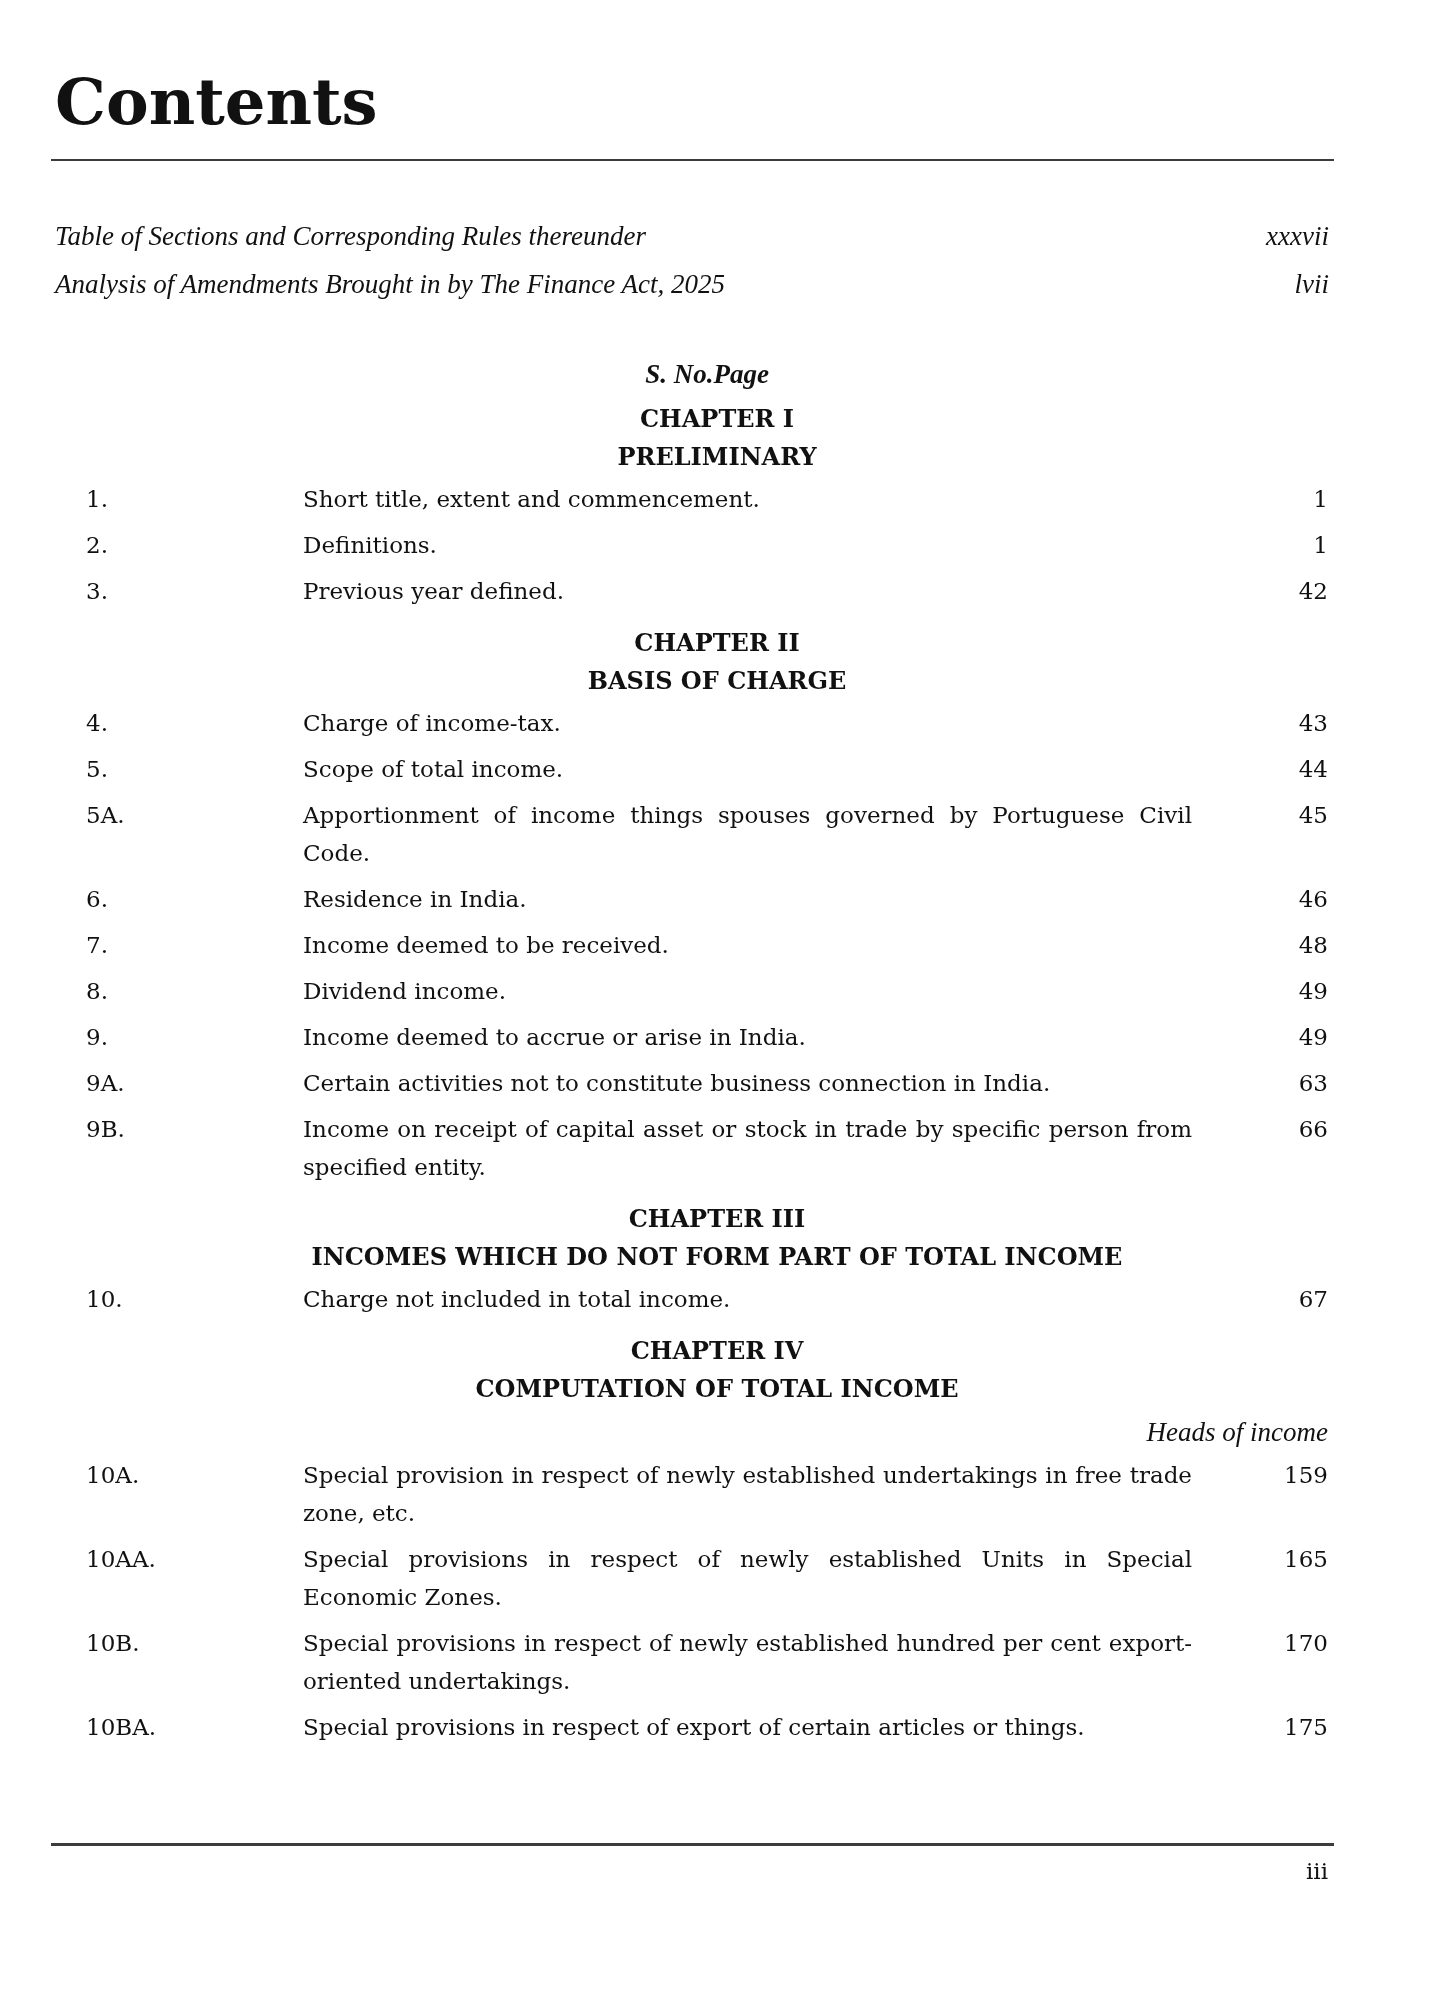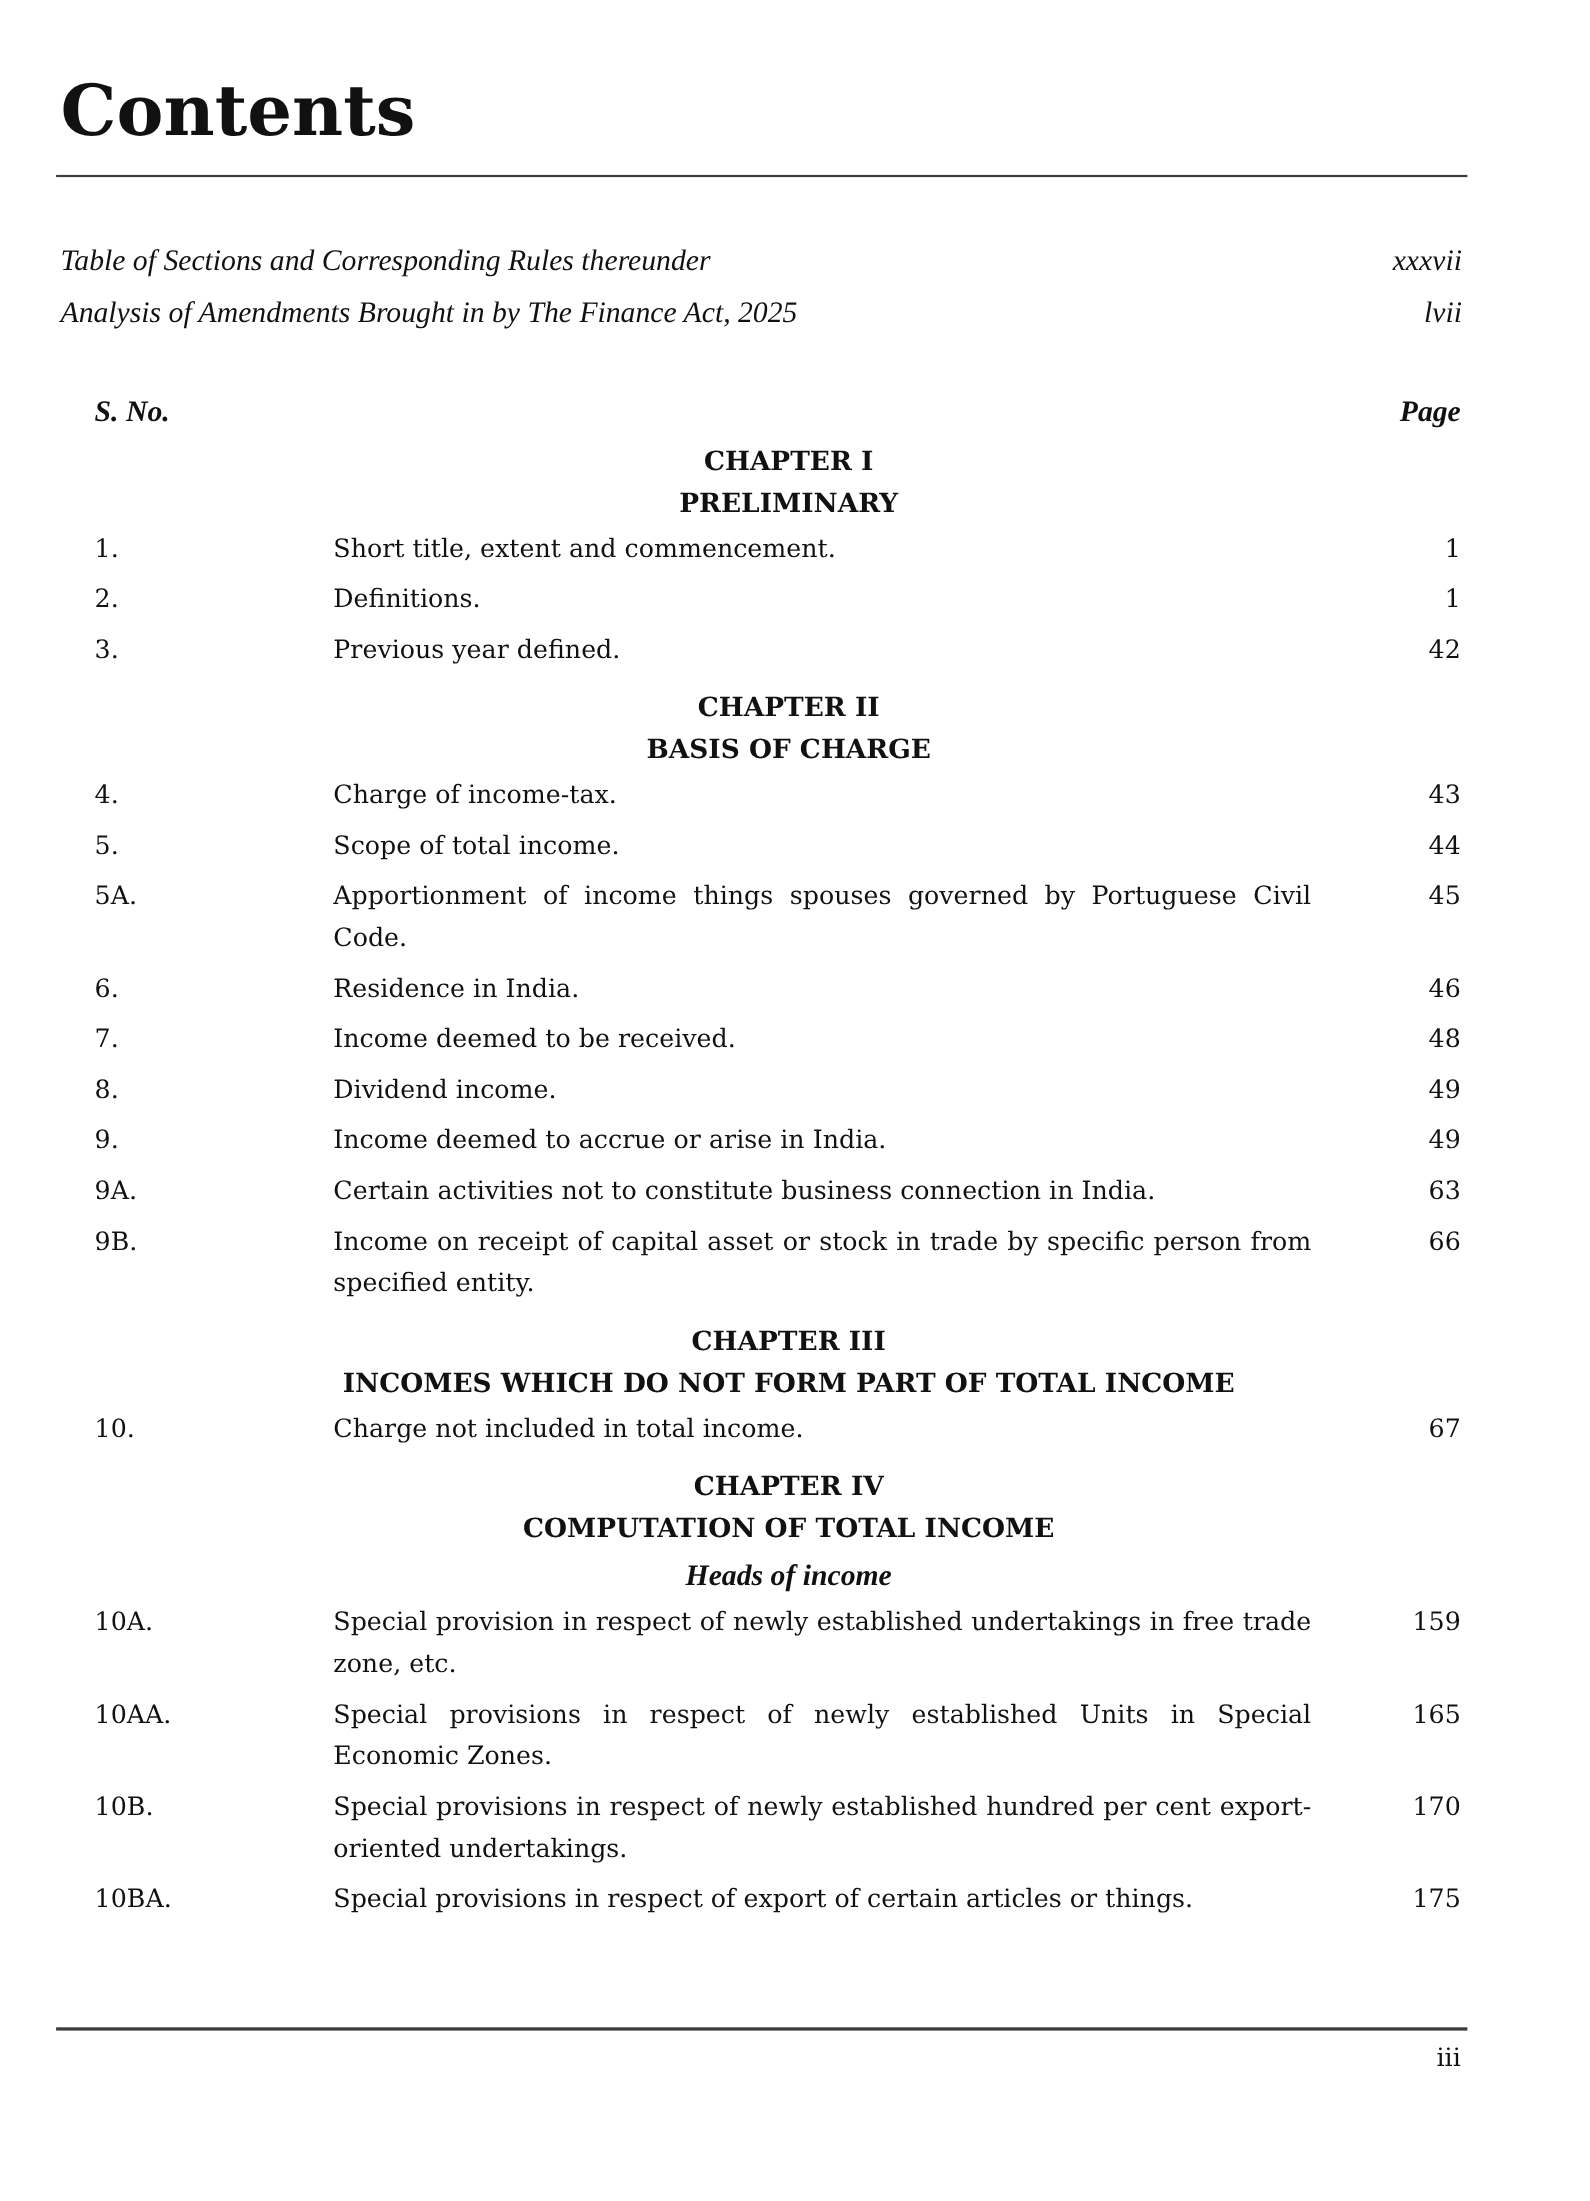--- a/index.html
+++ b/index.html
@@ -51,21 +51,21 @@
       height: 48px;
       line-height: 48px;
     }
 
     .col-head {
       position: absolute;
       top: 356px;
       left: 86px;
       width: 1242px;
       display: flex;
-      justify-content: space-between;
+      justify-content: center;
       font-family: "Liberation Serif", serif;
       font-style: italic;
       font-weight: bold;
       font-size: 27px;
       line-height: 36px;
     }
 
     .toc {
       position: absolute;
       left: 86px;
@@ -75,28 +75,27 @@
     .chapter {
       text-align: center;
       font-family: "DejaVu Serif", serif;
       font-weight: bold;
       font-size: 24px;
       line-height: 38px;
       padding-left: 20px;
     }
     .chapter-head { margin-top: 0; }
     .subhead {
-      text-align: center;
+      text-align: right;
       font-family: "Liberation Serif", serif;
       font-style: italic;
       font-size: 27px;
       line-height: 40px;
       padding-left: 20px;
       margin-top: 4px;
-      font-weight: bold;
     }
     .entry {
       display: flex;
       align-items: flex-start;
       font-family: "DejaVu Serif", serif;
       font-size: 23px;
       line-height: 38px;
       margin: 4px 0 8px 0;
     }
     .entry .num {

